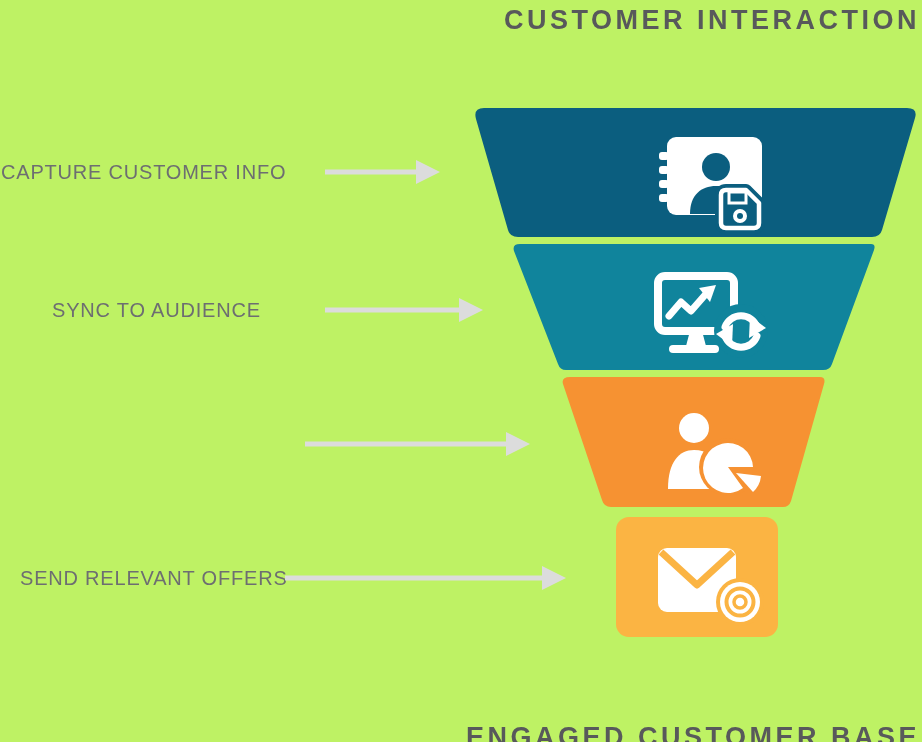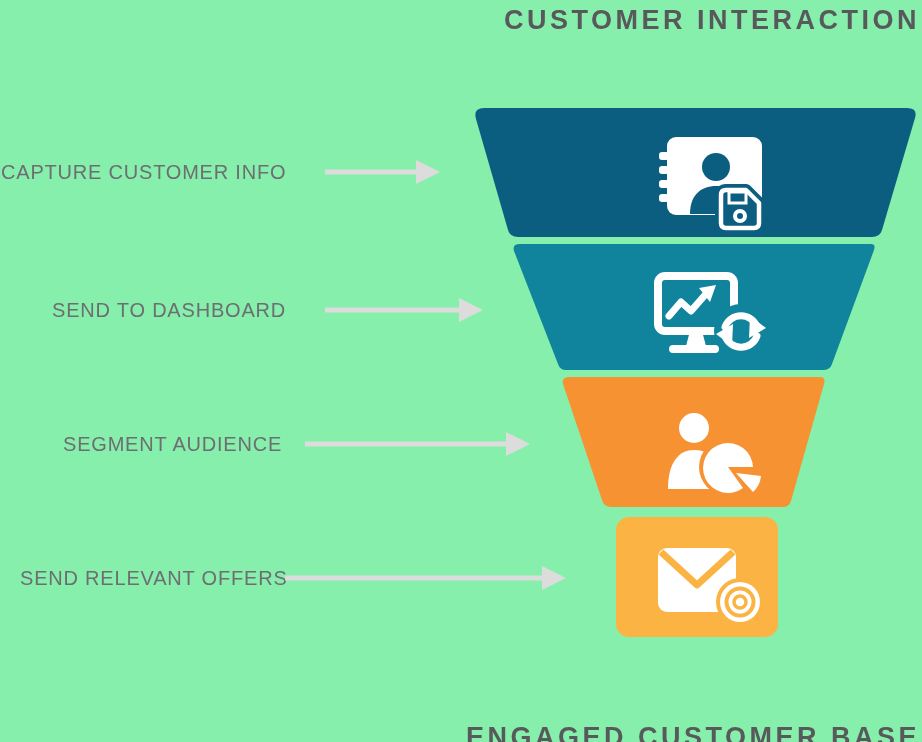--- a/index.html
+++ b/index.html
@@ -1,19 +1,19 @@
 <!DOCTYPE html>
 <html><head>
 <meta charset="utf-8">
 <style>
   html,body{margin:0;padding:0;background:#ffffff;}
   .canvas{
     position:relative;
     width:922px;height:742px;
-    background:#86efac;
+    background:#bef264;
     overflow:hidden;
     font-family:"Liberation Sans", sans-serif;
   }
   .big-heading{
     position:absolute;
     font-size:27px;
     font-weight:bold;
     letter-spacing:3.5px;
     color:#58595B;
     white-space:nowrap;
@@ -36,22 +36,21 @@
   svg.layer{ position:absolute; left:0; top:0; }
 </style>
 </head>
 <body>
 
 <div class="canvas">
 
   <div id="title" class="big-heading">CUSTOMER INTERACTION</div>
 
   <div id="label-1" class="step-label">CAPTURE CUSTOMER INFO</div>
-  <div id="label-2" class="step-label">SEND TO DASHBOARD</div>
-  <div id="label-3" class="step-label">SEGMENT AUDIENCE</div>
+  <div id="label-2" class="step-label">SYNC TO AUDIENCE</div>
   <div id="label-4" class="step-label">SEND RELEVANT OFFERS</div>
 
   <svg class="layer" width="922" height="742" viewBox="0 0 922 742">
 
     <g>
       <line x1="325" y1="172" x2="417" y2="172" stroke-width="5" stroke="#DCDCDC"></line>
       <polygon points="416,160 440,172 416,184" fill="#DCDCDC"></polygon>
     </g>
     <g>
       <line x1="325" y1="310" x2="460" y2="310" stroke-width="5" stroke="#DCDCDC"></line>

